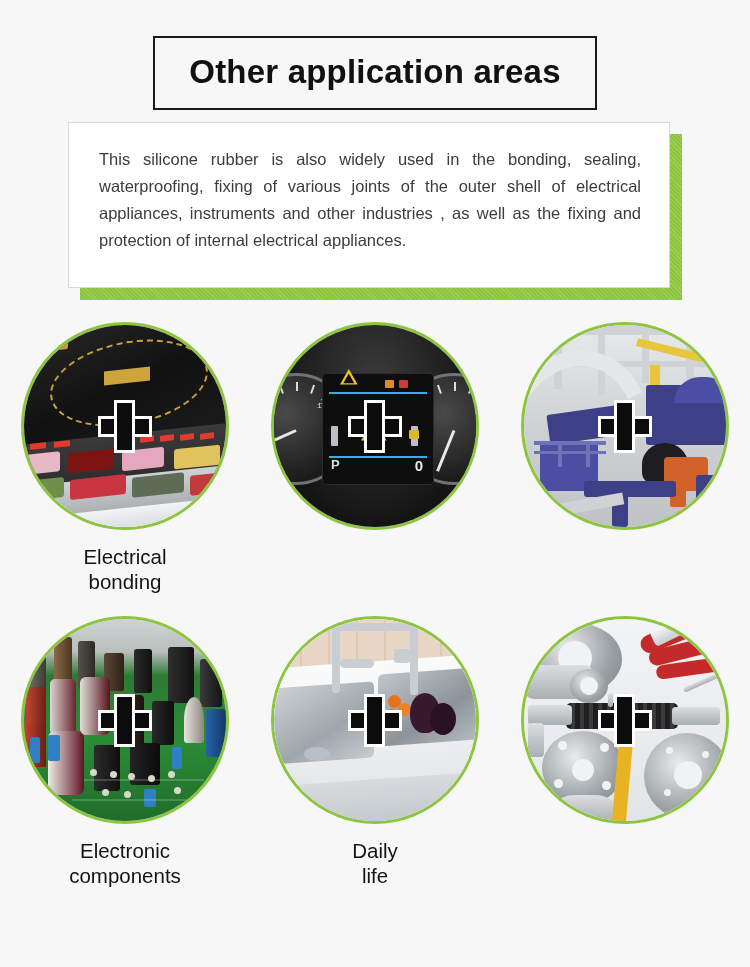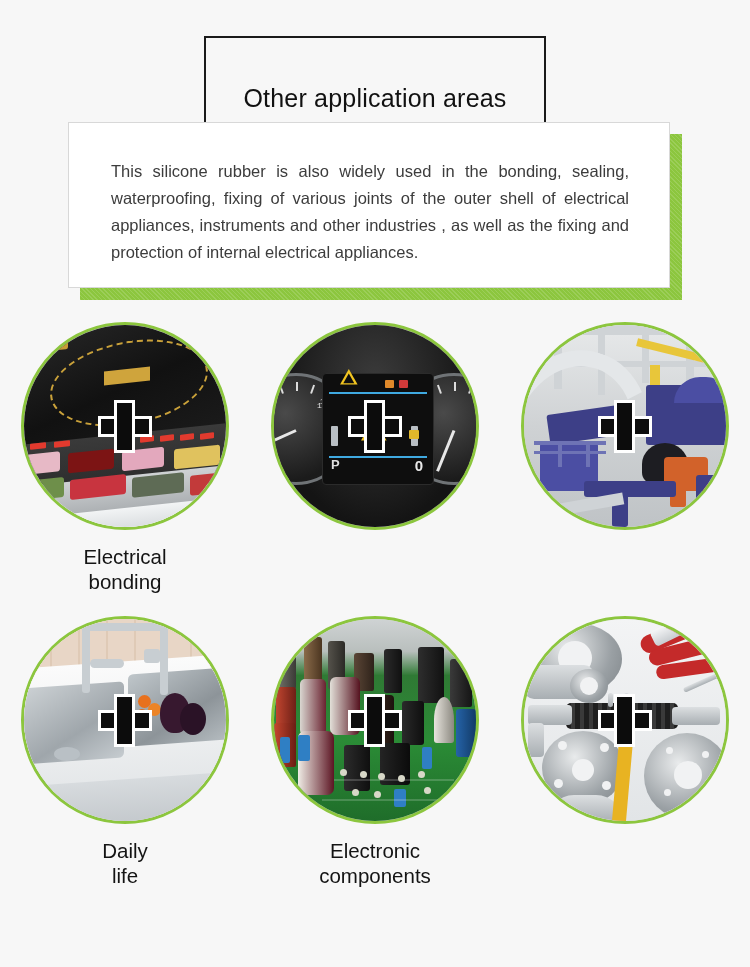--- a/index.html
+++ b/index.html
@@ -26,27 +26,26 @@
     justify-content: center;
   }
   .title-box {
     border: 2px solid #1a1a1a;
     padding: 16px 34px 18px 34px;
     background: #f7f7f7;
     min-width: 342px;
     text-align: center;
   }
   .title-text {
-    font-size: 25px;
-    font-weight: normal;
+    font-size: 33px;
+    font-weight: bold;
     letter-spacing: .2px;
     color: #111;
     line-height: 1.1;
     white-space: nowrap;
-    margin-top: 31px;
   }
 
   
   .para-wrap {
     position: absolute;
     left: 68px; top: 122px;
     width: 614px; height: 178px;
   }
   .para-shadow {
     position: absolute;
@@ -63,21 +62,21 @@
     background: #ffffff;
     border: 1px solid #d8d8d8;
     padding: 19px 24px 0 26px;
   }
   .para-text {
     font-size: 16.5px;
     line-height: 27px;
     color: #3c3c3c;
     text-align: justify;
     text-justify: inter-word;
-    margin: 16px;
+    margin: 4px;
   }
 
   
   .grid {
     position: absolute;
     left: 0; top: 322px;
     width: 750px;
   }
   .row {
     display: flex;
@@ -404,49 +403,20 @@
         </div>
         <div class="plus">
             <i class="h"></i>
             <i class="v"></i>
           </div>
       </div>
     </div>
   </div>
 
   <div class="row">
-
-    <div class="cell">
-      <div class="circle">
-        <div class="scene sc-sink">
-          <div class="tile"></div>
-          <div class="counter"></div>
-          <div class="basin" style="left:-4px;  top:66px; width:104px; height:76px;"></div>
-          <div class="basin" style="left:104px; top:52px; width:100px; height:72px; background:linear-gradient(150deg,#bfc6ca,#8d9499 60%,#b5bcc0);"></div>
-          <div class="faucet" style="left:58px;  top:6px;  width:8px;  height:68px;"></div>
-          <div class="faucet" style="left:58px;  top:4px;  width:86px; height:8px; border-radius:8px;"></div>
-          <div class="faucet" style="left:136px; top:4px;  width:8px;  height:72px;"></div>
-          <div class="faucet" style="left:66px;  top:40px; width:34px; height:9px; border-radius:5px;"></div>
-          <div class="faucet" style="left:120px; top:30px; width:16px; height:14px; border-radius:3px;"></div>
-          <div class="veg" style="left:114px; top:76px; width:13px; height:13px; background:#e8711e;"></div>
-          <div class="veg" style="left:124px; top:84px; width:13px; height:13px; background:#ec8426;"></div>
-          <div class="veg" style="left:112px; top:90px; width:12px; height:12px; background:#e06d1c;"></div>
-          <div class="veg" style="left:136px; top:74px; width:30px; height:40px; background:#37182f; border-radius:50% 50% 45% 45%;"></div>
-          <div class="veg" style="left:156px; top:84px; width:26px; height:32px; background:#2a1226;"></div>
-          <div class="veg" style="left:30px;  top:128px;width:26px; height:14px; background:#b9c0c5; border-radius:50%;"></div>
-          <div class="cab"></div>
-        </div>
-        <div class="plus">
-            <i class="h"></i>
-            <i class="v"></i>
-          </div>
-      </div>
-      <div class="caption">Daily
-life</div>
-    </div>
 
     <div class="cell">
       <div class="circle">
         <div class="scene sc-pcb">
           <div class="cap" style="left:6px;  top:28px; width:16px; height:42px; background:linear-gradient(90deg,#6b6a63,#3b3a36);"></div>
           <div class="cap" style="left:30px; top:18px; width:18px; height:52px; background:linear-gradient(90deg,#8a6b4a,#4b3520);"></div>
           <div class="cap" style="left:54px; top:22px; width:17px; height:48px; background:linear-gradient(90deg,#55524b,#2b2a26);"></div>
           <div class="cap" style="left:80px; top:34px; width:20px; height:38px; background:linear-gradient(90deg,#5b4636,#2e221a);"></div>
           <div class="cap" style="left:110px;top:30px; width:18px; height:44px; background:linear-gradient(90deg,#2b2b2b,#101010);"></div>
           <div class="cap" style="left:144px;top:28px; width:26px; height:56px; background:linear-gradient(90deg,#2e2e2e,#111);"></div>
@@ -481,20 +451,49 @@
             <i class="h"></i>
             <i class="v"></i>
           </div>
       </div>
       <div class="caption">Electronic
 components</div>
     </div>
 
     <div class="cell">
       <div class="circle">
+        <div class="scene sc-sink">
+          <div class="tile"></div>
+          <div class="counter"></div>
+          <div class="basin" style="left:-4px;  top:66px; width:104px; height:76px;"></div>
+          <div class="basin" style="left:104px; top:52px; width:100px; height:72px; background:linear-gradient(150deg,#bfc6ca,#8d9499 60%,#b5bcc0);"></div>
+          <div class="faucet" style="left:58px;  top:6px;  width:8px;  height:68px;"></div>
+          <div class="faucet" style="left:58px;  top:4px;  width:86px; height:8px; border-radius:8px;"></div>
+          <div class="faucet" style="left:136px; top:4px;  width:8px;  height:72px;"></div>
+          <div class="faucet" style="left:66px;  top:40px; width:34px; height:9px; border-radius:5px;"></div>
+          <div class="faucet" style="left:120px; top:30px; width:16px; height:14px; border-radius:3px;"></div>
+          <div class="veg" style="left:114px; top:76px; width:13px; height:13px; background:#e8711e;"></div>
+          <div class="veg" style="left:124px; top:84px; width:13px; height:13px; background:#ec8426;"></div>
+          <div class="veg" style="left:112px; top:90px; width:12px; height:12px; background:#e06d1c;"></div>
+          <div class="veg" style="left:136px; top:74px; width:30px; height:40px; background:#37182f; border-radius:50% 50% 45% 45%;"></div>
+          <div class="veg" style="left:156px; top:84px; width:26px; height:32px; background:#2a1226;"></div>
+          <div class="veg" style="left:30px;  top:128px;width:26px; height:14px; background:#b9c0c5; border-radius:50%;"></div>
+          <div class="cab"></div>
+        </div>
+        <div class="plus">
+            <i class="h"></i>
+            <i class="v"></i>
+          </div>
+      </div>
+      <div class="caption">Daily
+life</div>
+    </div>
+
+    <div class="cell">
+      <div class="circle">
         <div class="scene sc-auto">
 
           <div class="disc" style="left:6px;  top:4px;  width:92px; height:72px; border-radius:50%;"></div>
           <div class="hole" style="left:34px; top:22px; width:34px; height:34px;"></div>
           <div class="metal" style="left:0px;  top:46px; width:70px; height:34px; border-radius:10px;"></div>
           <div class="disc" style="left:46px; top:50px; width:38px; height:34px;"></div>
           <div class="hole" style="left:56px; top:58px; width:18px; height:18px;"></div>
 
           <div class="belt" style="left:114px; top:2px;  width:92px; height:18px; transform:rotate(-22deg);"></div>
           <div class="belt" style="left:124px; top:22px; width:86px; height:16px; transform:rotate(-14deg);"></div>

